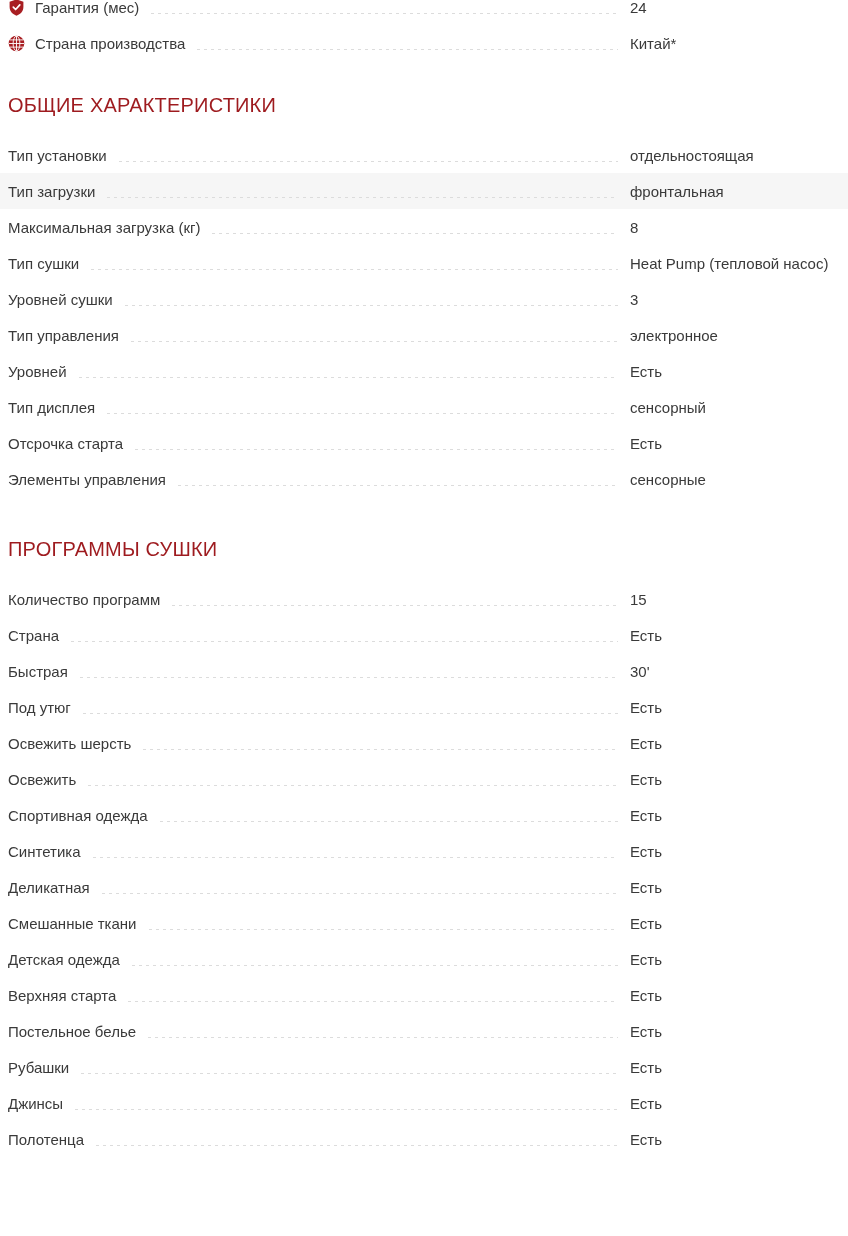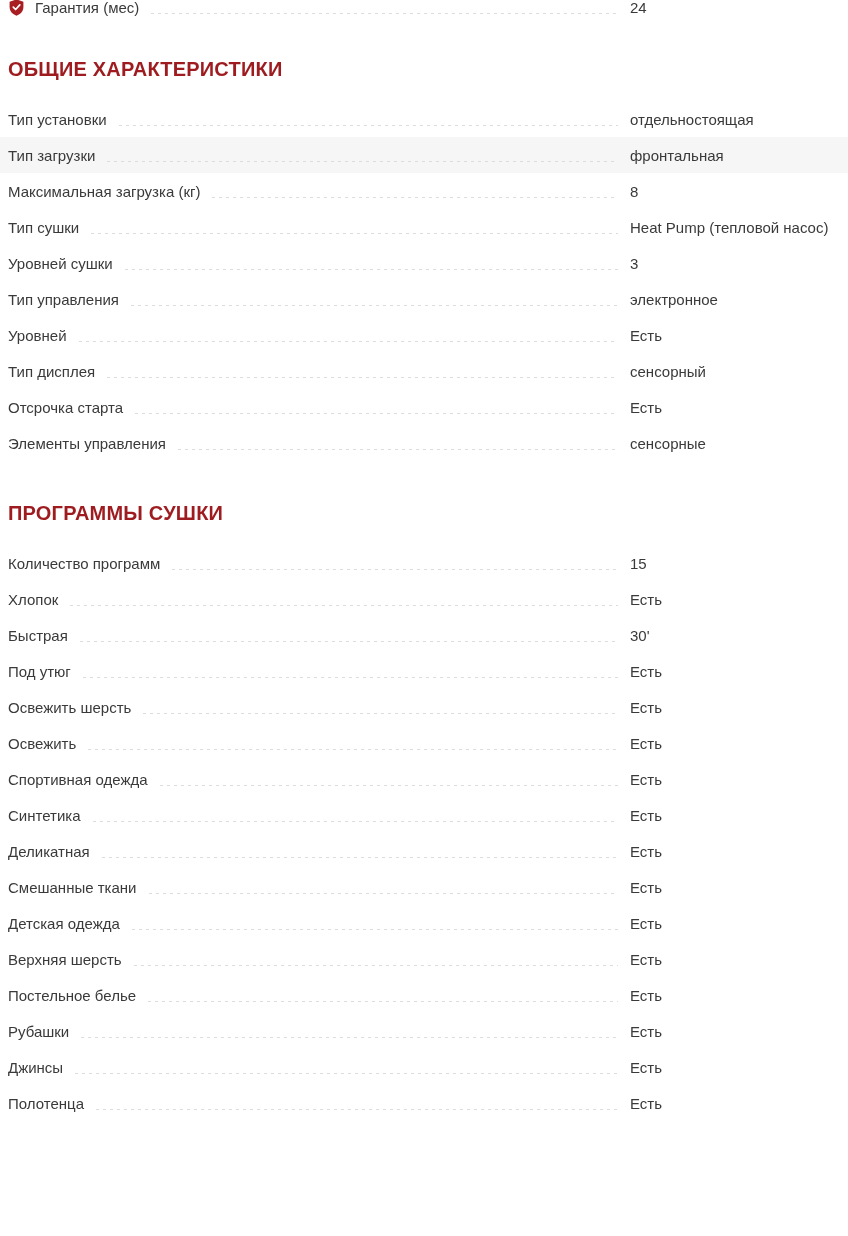--- a/index.html
+++ b/index.html
@@ -50,21 +50,21 @@
   .value{
     flex:0 0 218px;
     width:218px;
     white-space:nowrap;
   }
   .section-title{
     margin:40px 0 20px 0;
     padding-left:8px;
     font-size:20px;
     line-height:24px;
-    font-weight:700;
+    font-weight:400;
     color:var(--accent);
     letter-spacing:.2px;
   }
   .section:first-of-type .section-title{margin-top:32px;}
 </style>
 </head>
 <body>
 
 <div class="spec-sheet">
   <div class="top-group" id="top-rows">
@@ -74,20 +74,38 @@
         <path d="M8.5 0.4 L15.4 2.8 V8 C15.4 12.4 12.4 15.3 8.5 16.7 C4.6 15.3 1.6 12.4 1.6 8 V2.8 Z" fill="currentColor"></path>
         <path d="M5.3 8.2 L7.6 10.5 L11.8 5.9" fill="none" stroke="#ffffff" stroke-width="1.7" stroke-linecap="round" stroke-linejoin="round"></path>
       </svg>
 
     </span>
     <span class="label">Гарантия (мес)</span>
     <span class="dots"></span>
     <span class="value">24</span>
   </div>
 
+  <div class="spec-row top-row">
+    <span class="icon">
+
+      <svg class="svg-globe" viewBox="0 0 17 17" xmlns="http://www.w3.org/2000/svg">
+        <circle cx="8.5" cy="8.5" r="7.8" fill="currentColor"></circle>
+        <g stroke="#ffffff" stroke-width="0.9" fill="none">
+          <ellipse cx="8.5" cy="8.5" rx="3.4" ry="7.4"></ellipse>
+          <line x1="1" y1="8.5" x2="16" y2="8.5"></line>
+          <line x1="1.9" y1="4.9" x2="15.1" y2="4.9"></line>
+          <line x1="1.9" y1="12.1" x2="15.1" y2="12.1"></line>
+          <line x1="8.5" y1="0.9" x2="8.5" y2="16.1"></line>
+        </g>
+      </svg>
+    </span>
+    <span class="label">Страна производства</span>
+    <span class="dots"></span>
+    <span class="value">Китай*</span>
+  </div>
 </div>
   <div id="sections-root">
   <section class="section">
     <h2 class="section-title">ОБЩИЕ ХАРАКТЕРИСТИКИ</h2>
     <div class="rows">
   <div class="spec-row">
     <span class="label">Тип установки</span>
     <span class="dots"></span>
     <span class="value">отдельностоящая</span>
   </div>
@@ -155,21 +173,21 @@
   <section class="section">
     <h2 class="section-title">ПРОГРАММЫ СУШКИ</h2>
     <div class="rows">
   <div class="spec-row">
     <span class="label">Количество программ</span>
     <span class="dots"></span>
     <span class="value">15</span>
   </div>
 
   <div class="spec-row">
-    <span class="label">Хлопок</span>
+    <span class="label">Страна</span>
     <span class="dots"></span>
     <span class="value">Есть</span>
   </div>
 
   <div class="spec-row">
     <span class="label">Быстрая</span>
     <span class="dots"></span>
     <span class="value">30'</span>
   </div>
 
@@ -215,21 +233,21 @@
     <span class="value">Есть</span>
   </div>
 
   <div class="spec-row">
     <span class="label">Детская одежда</span>
     <span class="dots"></span>
     <span class="value">Есть</span>
   </div>
 
   <div class="spec-row">
-    <span class="label">Верхняя шерсть</span>
+    <span class="label">Верхняя старта</span>
     <span class="dots"></span>
     <span class="value">Есть</span>
   </div>
 
   <div class="spec-row">
     <span class="label">Постельное белье</span>
     <span class="dots"></span>
     <span class="value">Есть</span>
   </div>
 

